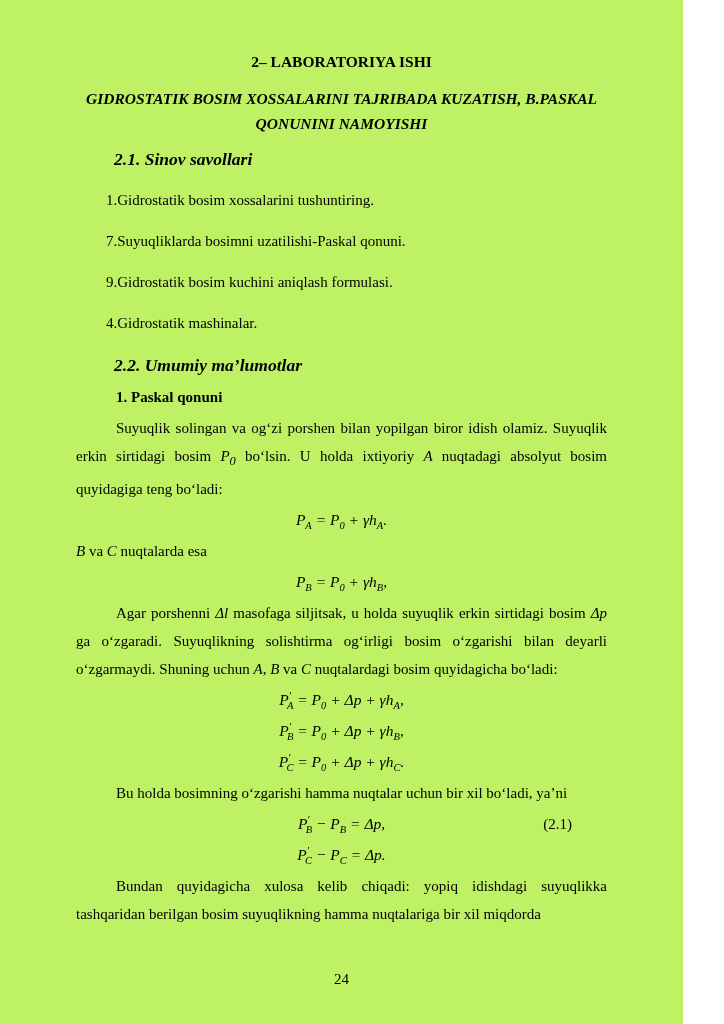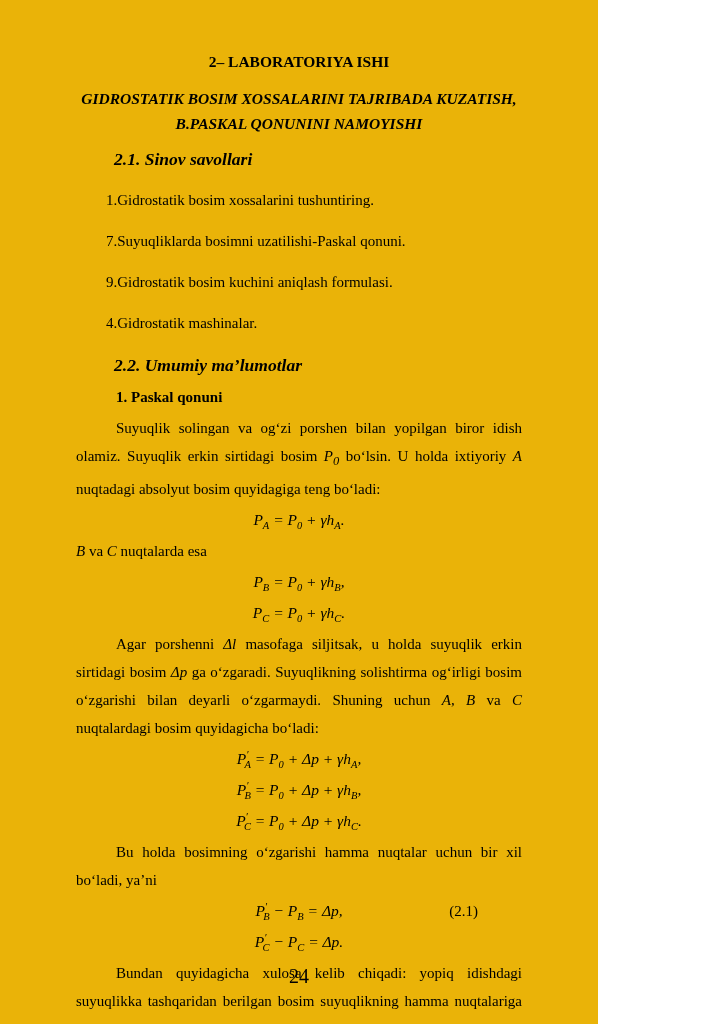--- a/index.html
+++ b/index.html
@@ -2,25 +2,25 @@
 <html><head>
 <meta charset="utf-8">
 <style>
   html, body {
     margin: 0;
     padding: 0;
     background: #ffffff;
   }
   .page {
     position: relative;
-    width: 598px;
+    width: 683px;
     height: 1024px;
     box-sizing: border-box;
     padding: 50px 76px 0 76px;
-    background: #eab308;
+    background: #bef264;
     color: #000000;
     font-family: "Liberation Serif", serif;
     font-size: 15px;
     overflow: hidden;
   }
   .title {
     font-size: 15.5px;
     font-weight: bold;
     text-align: center;
     margin: 0 0 12px 0;
@@ -69,33 +69,33 @@
   }
   .formula sub, .formula sup {
     font-size: 10.5px;
     line-height: 0;
   }
   .formula sup + sub { margin-left: -4px; }
   .mvar { font-style: italic; }
   .eq-row { position: relative; }
   .eq-number {
     position: absolute;
-    right: 44px;
+    right: 35px;
     top: 0;
     font-style: normal;
     font-size: 15px;
     line-height: 30px;
   }
   .page-number {
     position: absolute;
     bottom: 36px;
     left: 0;
     width: 100%;
     text-align: center;
-    font-size: 20px;
+    font-size: 15px;
   }
 </style>
 </head>
 <body>
 
 <div class="page">
 
   <h1 class="title">2– LABORATORIYA ISHI</h1>
 
   <h2 class="subtitle">GIDROSTATIK BOSIM  XOSSALARINI TAJRIBADA KUZATISH, B.PASKAL QONUNINI NAMOYISHI</h2>
@@ -113,21 +113,20 @@
 
   <h4 class="sub-heading">1. Paskal qonuni</h4>
 
   <p class="body indent">Suyuqlik solingan va og‘zi porshen bilan yopilgan biror idish olamiz. Suyuqlik erkin sirtidagi bosim <i class="mvar">P<sub>0</sub></i> bo‘lsin. U holda ixtiyoriy <i class="mvar">A</i> nuqtadagi absolyut bosim quyidagiga teng bo‘ladi:</p>
 
   <div class="formula">P<sub>A</sub> = P<sub>0</sub> + γh<sub>A</sub>.</div>
 
   <p class="body"><i class="mvar">B</i> va <i class="mvar">C</i> nuqtalarda esa</p>
 
   <div class="formula">P<sub>B</sub> = P<sub>0</sub> + γh<sub>B</sub>,</div>
-  <div class="formula">P<sub>C</sub> = P<sub>0</sub> + γh<sub>C</sub>.</div>
 
   <p class="body indent">Agar porshenni <i class="mvar">Δl</i> masofaga siljitsak, u holda suyuqlik erkin sirtidagi bosim <i class="mvar">Δp</i> ga o‘zgaradi. Suyuqlikning solishtirma og‘irligi bosim o‘zgarishi bilan deyarli o‘zgarmaydi. Shuning uchun <i class="mvar">A</i>, <i class="mvar">B</i> va <i class="mvar">C</i> nuqtalardagi bosim quyidagicha bo‘ladi:</p>
 
   <div class="formula">P<sup>′</sup><sub>A</sub> = P<sub>0</sub> + Δp + γh<sub>A</sub>,</div>
   <div class="formula">P<sup>′</sup><sub>B</sub> = P<sub>0</sub> + Δp + γh<sub>B</sub>,</div>
   <div class="formula">P<sup>′</sup><sub>C</sub> = P<sub>0</sub> + Δp + γh<sub>C</sub>.</div>
 
   <p class="body indent">Bu holda bosimning o‘zgarishi hamma nuqtalar uchun bir xil bo‘ladi, ya’ni</p>
 
 

